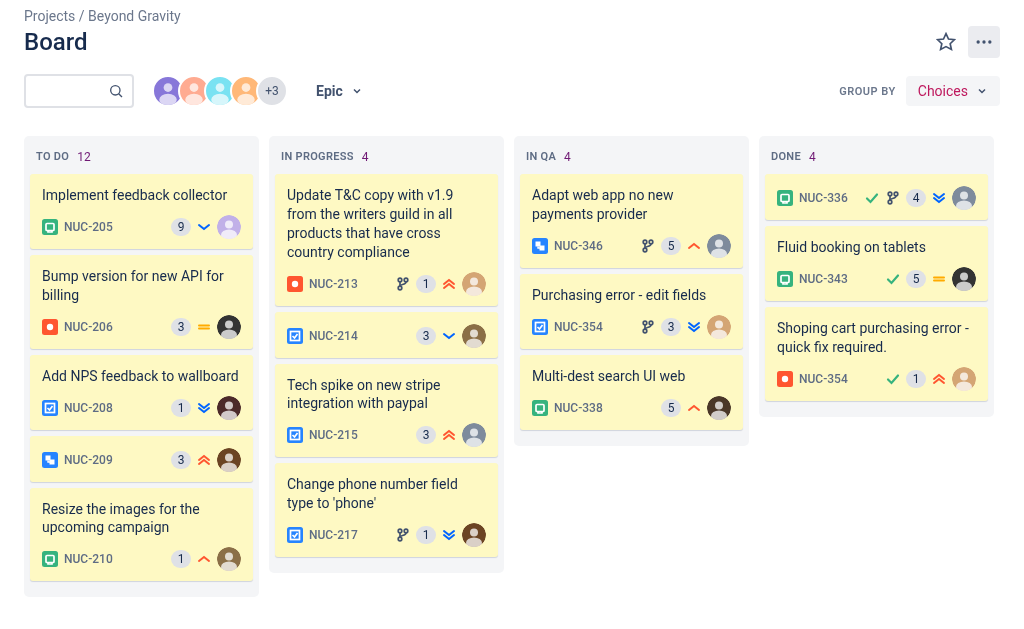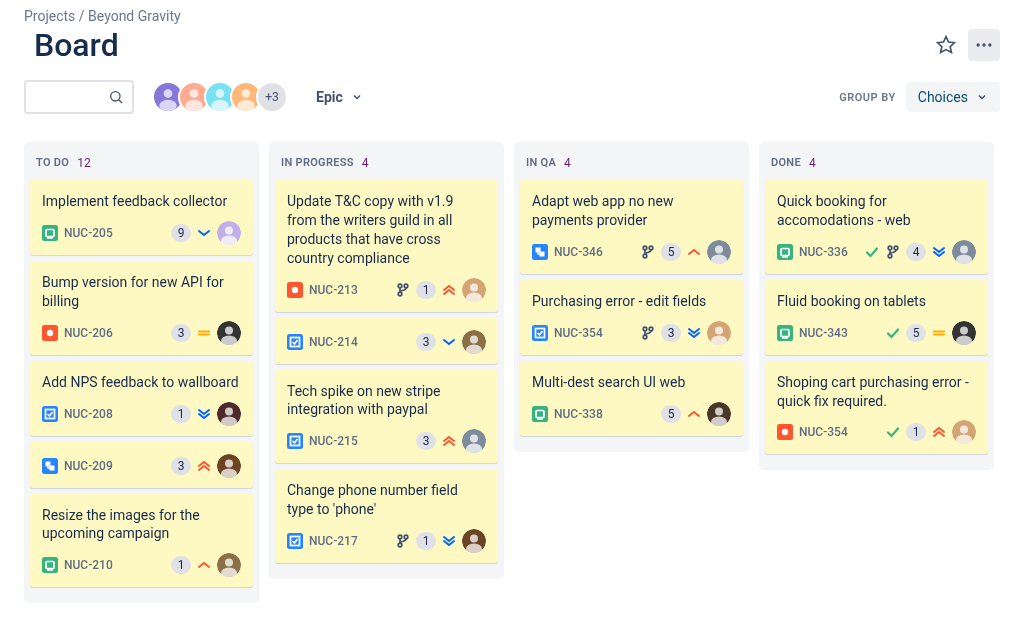--- a/index.html
+++ b/index.html
@@ -7,36 +7,36 @@
   font-family: -apple-system, BlinkMacSystemFont, "Segoe UI", Roboto, sans-serif;
   background: #fff;
   color: #172B4D;
   font-size: 14px;
   padding: 8px 24px 24px 24px;
   width: 1024px;
 }
 .breadcrumb { font-size: 14px; color: #6B778C; margin-bottom: 2px; }
 .breadcrumb .link { color: #6B778C; cursor: pointer; }
 .header-row { display: flex; align-items: center; justify-content: space-between; }
-h1 { font-size: 32px; font-weight: 500; color: #172B4D; margin-left: 10px; }
+h1 { font-size: 24px; font-weight: 500; color: #172B4D; }
 .header-actions { display: flex; gap: 6px; align-items: center; }
 .icon-btn { width: 32px; height: 32px; border-radius: 4px; display:flex; align-items:center; justify-content:center; cursor:pointer; }
 .icon-btn.filled { background: #EBECF0; }
 .toolbar { display:flex; align-items:center; gap:18px; margin-top:16px; justify-content: space-between; }
 .toolbar-left { display:flex; align-items:center; gap:18px; }
 .search-box { width:110px; height:34px; border:2px solid #DFE1E6; border-radius:4px; display:flex;align-items:center;justify-content:flex-end;padding:0 8px; }
 .search-box svg { color:#42526E; }
 .avatar-stack { display:flex; align-items:center; }
 .avatar { width:32px; height:32px; border-radius:50%; border:2px solid #fff; margin-left:-6px; display:flex;align-items:center;justify-content:center; font-size:12px; color:#42526E; background:#DFE1E6; overflow:hidden; }
 .avatar:first-child { margin-left:0; }
 .avatar-sm { width:24px; height:24px; border-radius:50%; display:flex;align-items:center;justify-content:center; overflow:hidden; flex-shrink:0; }
 .epic-btn { display:flex; align-items:center; gap:8px; color:#42526E; cursor:pointer; font-size:14px; padding:6px 10px; border-radius:4px;font-weight:bold; }
 .toolbar-right { display:flex; align-items:center; gap:10px; }
 .group-by-label { font-size:11px; font-weight:600; color:#6B778C; letter-spacing:0.5px; }
-.choices-btn { background:#F4F5F7; border-radius:4px; padding:7px 12px; display:flex; align-items:center; gap:8px; color:#0c4a6e; cursor:pointer; }
+.choices-btn { background:#F4F5F7; border-radius:4px; padding:7px 12px; display:flex; align-items:center; gap:8px; color:#be185d; cursor:pointer; }
 .board { display:flex; gap:10px; margin-top:28px; align-items:flex-start; }
 .column { width: 235px; background:#F4F5F7; border-radius:5px; padding:10px 6px; flex-shrink:0; }
 .col-header { display:flex; align-items:flex-start; gap:8px; padding:4px 6px 10px 6px; }
 .col-title { font-size:11px; font-weight:600; color:#5E6C84; letter-spacing:0.3px; }
 .col-count { font-size:12px; color:#701a75; }
 .card { background:#fef9c3; border-radius:3px; margin-bottom:6px; padding:12px 12px 10px 12px; box-shadow:0 1px 1px rgba(9,30,66,0.15); cursor:pointer; }
 .card-title { font-size:14px; color:#172B4D; line-height:1.35; margin-bottom:10px; }
 .card-footer { display:flex; align-items:center; justify-content:space-between; }
 .card-left { display:flex; align-items:center; gap:6px; }
 .card-right { display:flex; align-items:center; gap:5px; }
@@ -547,21 +547,20 @@
           </div>
       </div>
       </div>
     </div>
     <div class="column">
       <div class="col-header">
         <span class="col-title">DONE</span>
         <span class="col-count">4</span>
       </div>
       <div class="card">
-      <div class="card-title">Quick booking for accomodations - web</div>
       <div class="card-footer">
         <div class="card-left">
           <span class="type-icon">
               <svg width="16" height="16" viewBox="0 0 16 16">
                 <rect width="16" height="16" rx="2.5" fill="#36B37E"></rect>
                 <rect x="4" y="4.5" width="8" height="7" rx="1" fill="none" stroke="white" stroke-width="1.7"></rect>
                 <path d="M6 11 L6 13 L10 13 L10 11" fill="none" stroke="white" stroke-width="1.7"></path>
               </svg>
             </span>
           <span class="issue-key">NUC-336</span>

